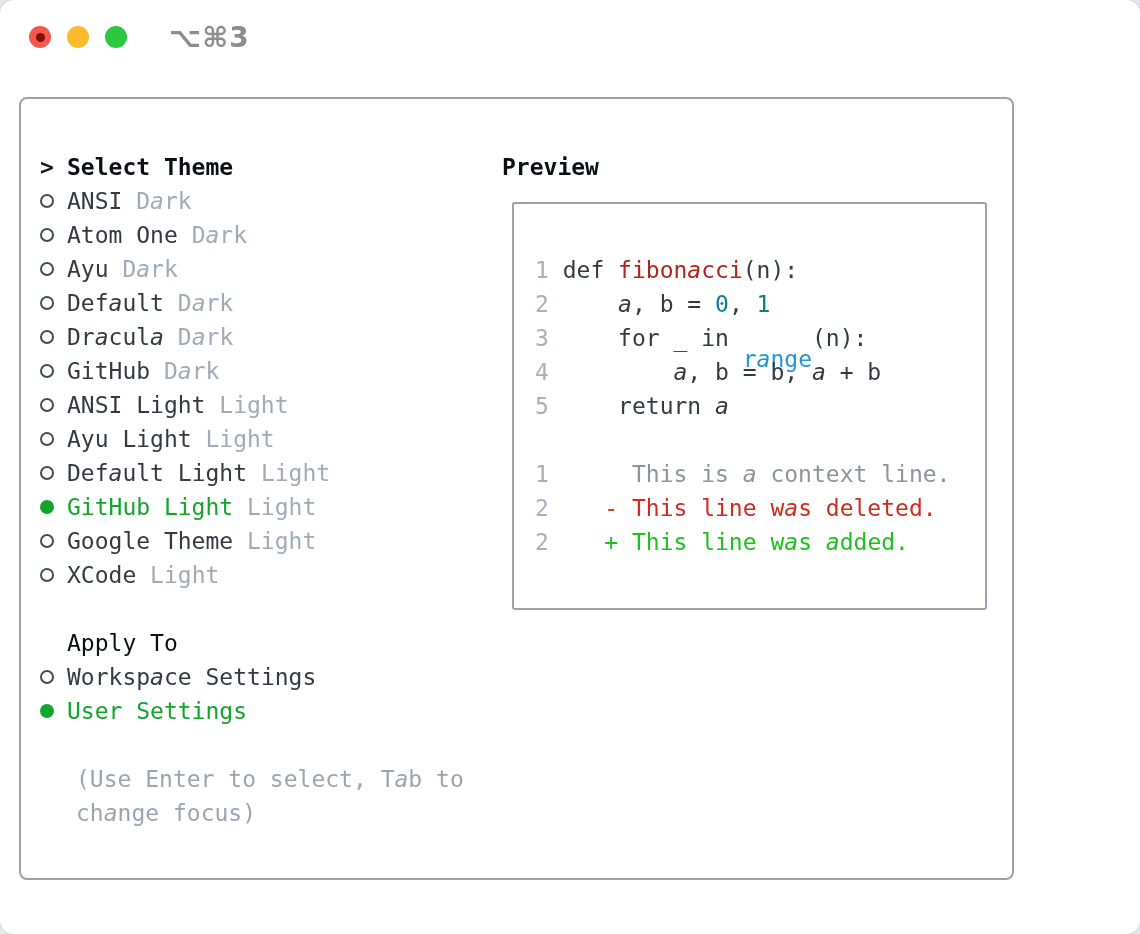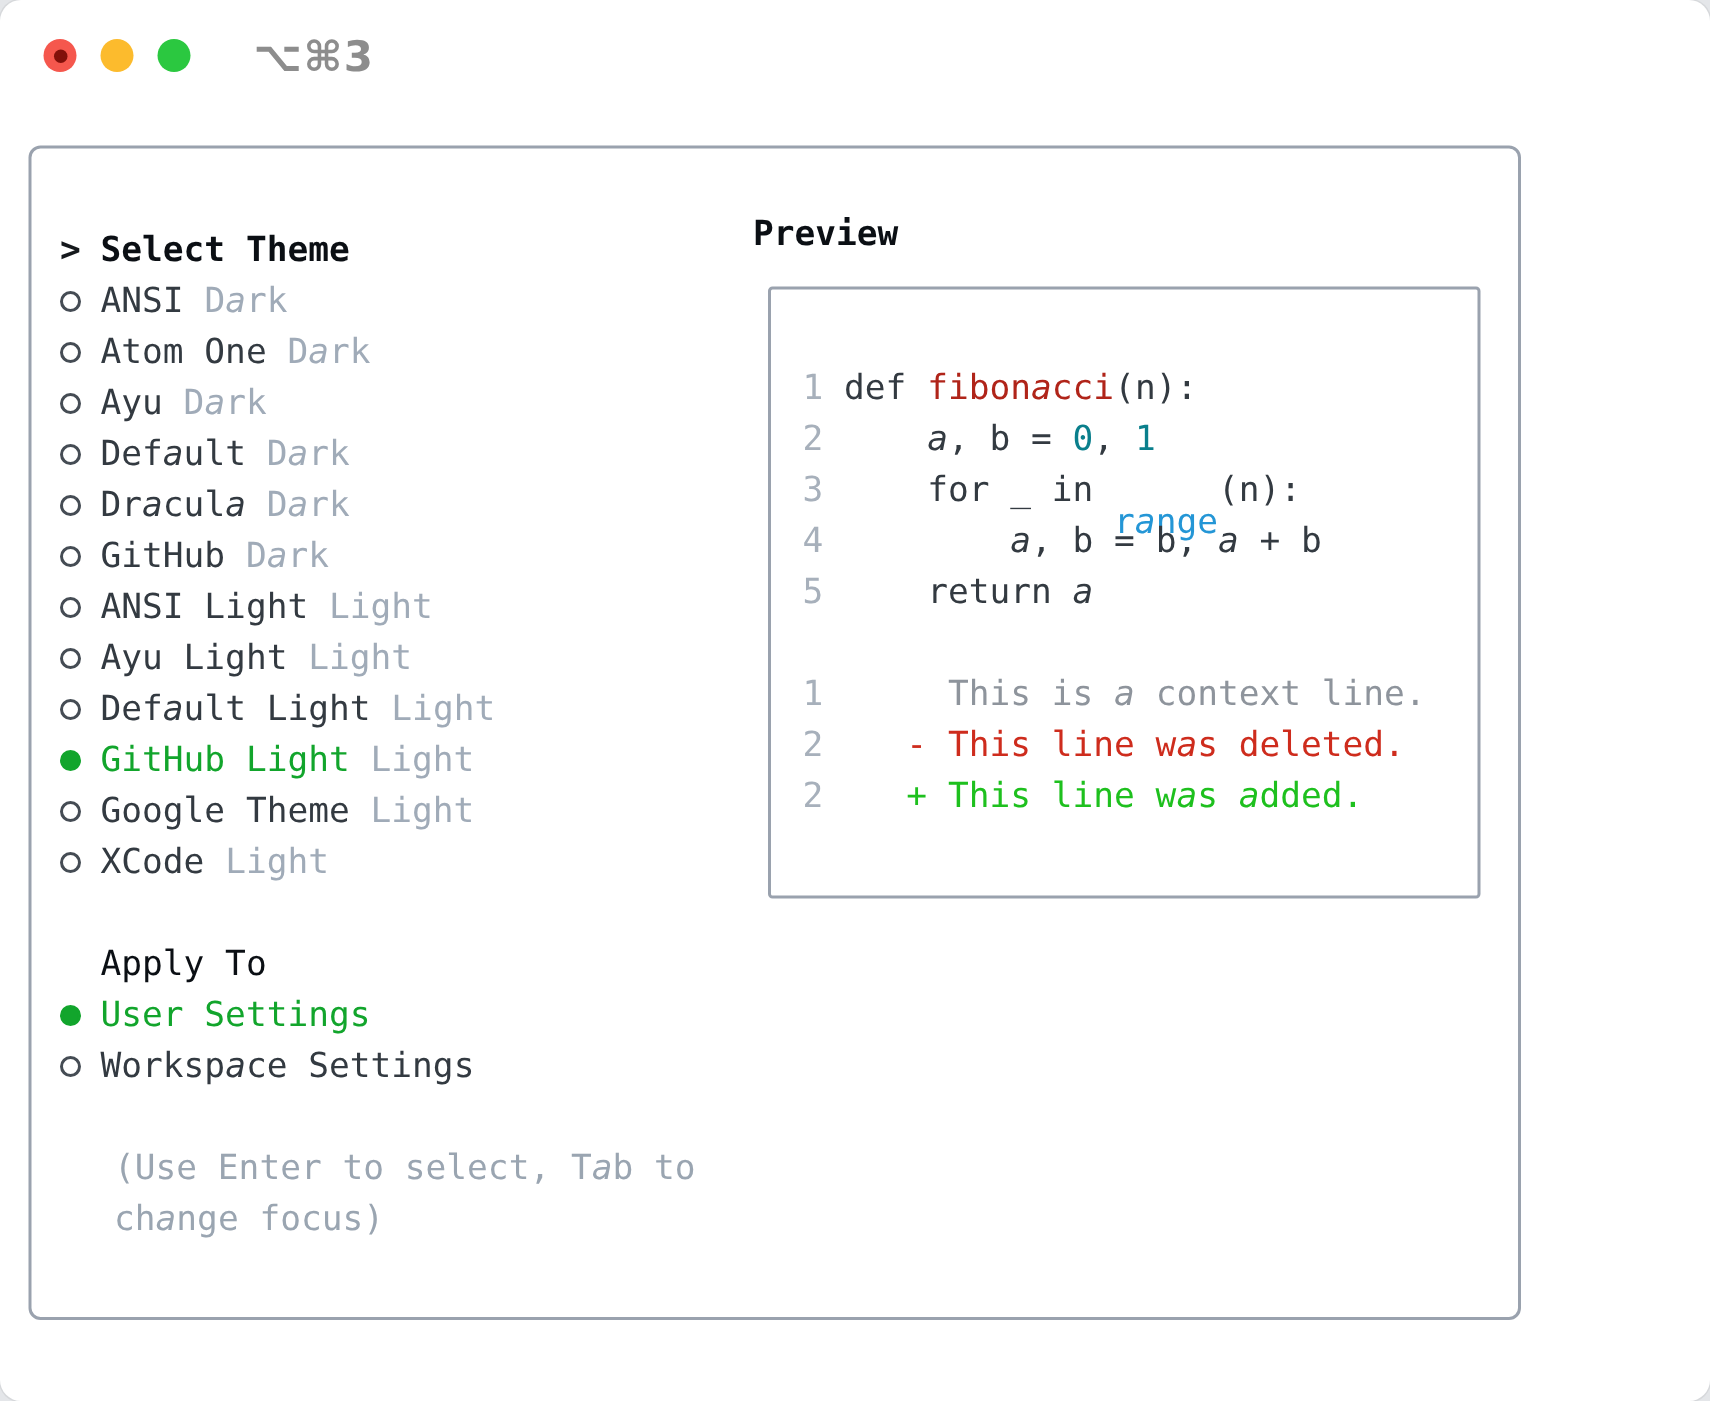--- a/index.html
+++ b/index.html
@@ -30,21 +30,21 @@
   .title{
     margin-left:42px;color:#8d8d8d;font-weight:bold;font-size:28px;
     font-family:"DejaVu Sans","DejaVu Sans Mono",sans-serif;letter-spacing:1px;
   }
   
   .panel{
     position:absolute;left:19px;top:97px;width:995px;height:783px;
     border:2px solid var(--border);border-radius:8px;background:#fff;
   }
   .left-col{position:absolute;left:19px;top:51px;width:445px;}
-  .right-col{position:absolute;left:481px;top:40px;width:505px;}
+  .right-col{position:absolute;left:481px;top:51px;width:505px;}
   .row{height:34px;display:flex;align-items:center;white-space:pre;font-size:23px;color:var(--ink);}
   .row.spacer{height:34px;}
   .marker{width:27px;display:inline-flex;align-items:center;flex:none;}
   .caret{color:#15191d;font-weight:bold;}
   .section-title{color:var(--head);font-weight:bold;}
   .apply-title{color:var(--head);}
   .circle{width:14px;height:14px;border:2px solid #454c54;border-radius:50%;display:inline-block;}
   .circle.filled{background:var(--sel-green);border-color:var(--sel-green);}
   .item-name{color:var(--ink);}
   .item.selected .item-name{color:var(--sel-green);text-align:center;}
@@ -103,22 +103,22 @@
           <div class="row item selected"><span class="marker"><span class="circle filled"></span></span><span class="item-name">GitHub Light </span><span class="item-variant">Light</span></div>
           <div class="row item"><span class="marker"><span class="circle"></span></span><span class="item-name">Google Theme </span><span class="item-variant">Light</span></div>
           <div class="row item"><span class="marker"><span class="circle"></span></span><span class="item-name">XCode </span><span class="item-variant">Light</span></div>
         </div>
       <div class="row spacer"></div>
       <div class="row">
         <span class="marker"></span>
         <span class="apply-title">Apply To</span>
       </div>
       <div id="apply-items">
+          <div class="row opt"><span class="marker"><span class="circle"></span></span><span class="option-label">Worksp<span class="aq">a</span>ce Settings</span></div>
           <div class="row opt selected"><span class="marker"><span class="circle filled"></span></span><span class="option-label">User Settings</span></div>
-          <div class="row opt"><span class="marker"><span class="circle"></span></span><span class="option-label">Worksp<span class="aq">a</span>ce Settings</span></div>
         </div>
       <div class="row spacer"></div>
       <div>
         <div class="row help-line">(Use Enter to select, T<span class="aq">a</span>b to</div>
         <div class="row help-line">ch<span class="aq">a</span>nge focus)</div>
       </div>
     </div>
 
     <div class="right-col">
       <div class="row">

